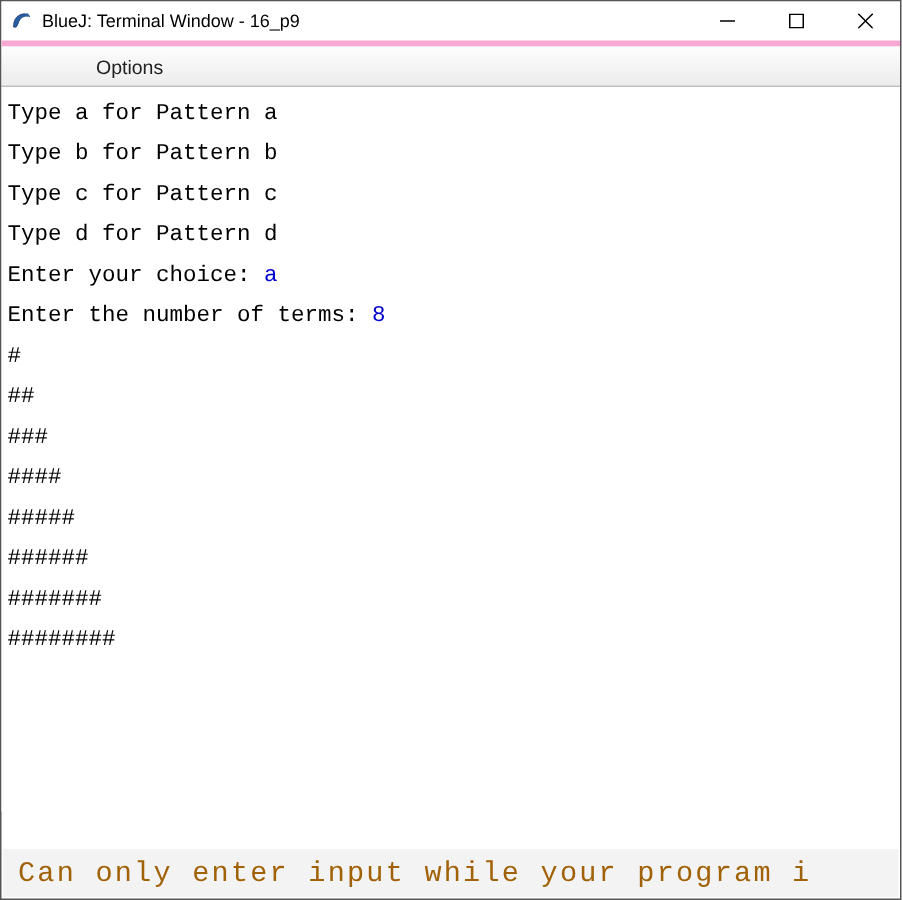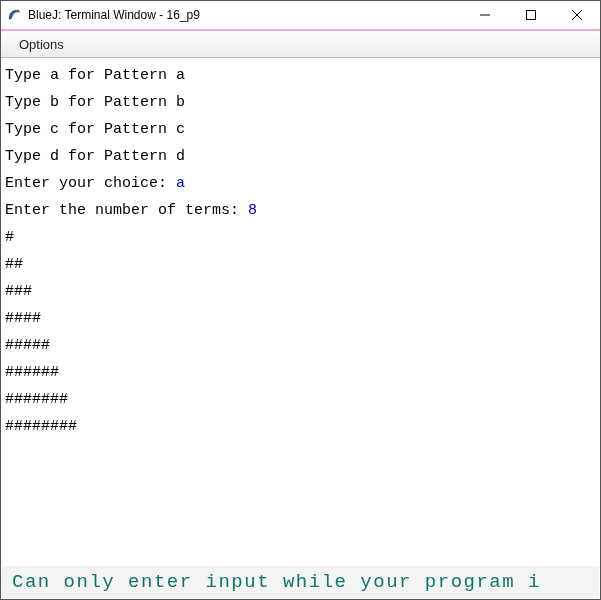--- a/index.html
+++ b/index.html
@@ -16,21 +16,21 @@
       border: 1px solid #555;
     }
     .titlebar {
       height: 30px;
       background: #fff;
       display: flex;
       align-items: center;
       padding: 0 0 0 6px;
       font-size: 12px;
       color: #000;
-      border-bottom: 2px solid #f9a8d4;
+      border-bottom: 4px solid #f9a8d4;
     }
     .titlebar-icon {
       width: 16px;
       height: 16px;
       margin-right: 5px;
       display: inline-flex;
       align-items: center;
       justify-content: center;
     }
     .titlebar-title {
@@ -57,20 +57,21 @@
       border-bottom: 1px solid #bfbfbf;
       display: flex;
       align-items: center;
       padding: 0 12px;
       font-size: 13px;
       color: #222;
     }
     .menu-item {
       padding: 3px 6px;
       cursor: pointer;
+      margin-left: 45px;
     }
     .terminal-area {
       padding: 4px 4px 0 4px;
       font-family: "Consolas", "Courier New", monospace;
       font-size: 15px;
       line-height: 27px;
       color: #000;
       background: #fff;
       white-space: pre;
       height: 483px;
@@ -81,21 +82,21 @@
     }
     .input-footer {
       position: absolute;
       bottom: 1px;
       left: 1px;
       right: 1px;
       height: 32px;
       background: #f3f3f3;
       font-family: "Consolas", "Courier New", monospace;
       font-size: 19px;
-      color: #0f766e;
+      color: #a16207;
       display: flex;
       align-items: center;
       padding: 0 10px;
       letter-spacing: 1.5px;
       overflow: hidden;
       white-space: nowrap;
     }
     .wrapper {
       position: relative;
       width: 100%;

